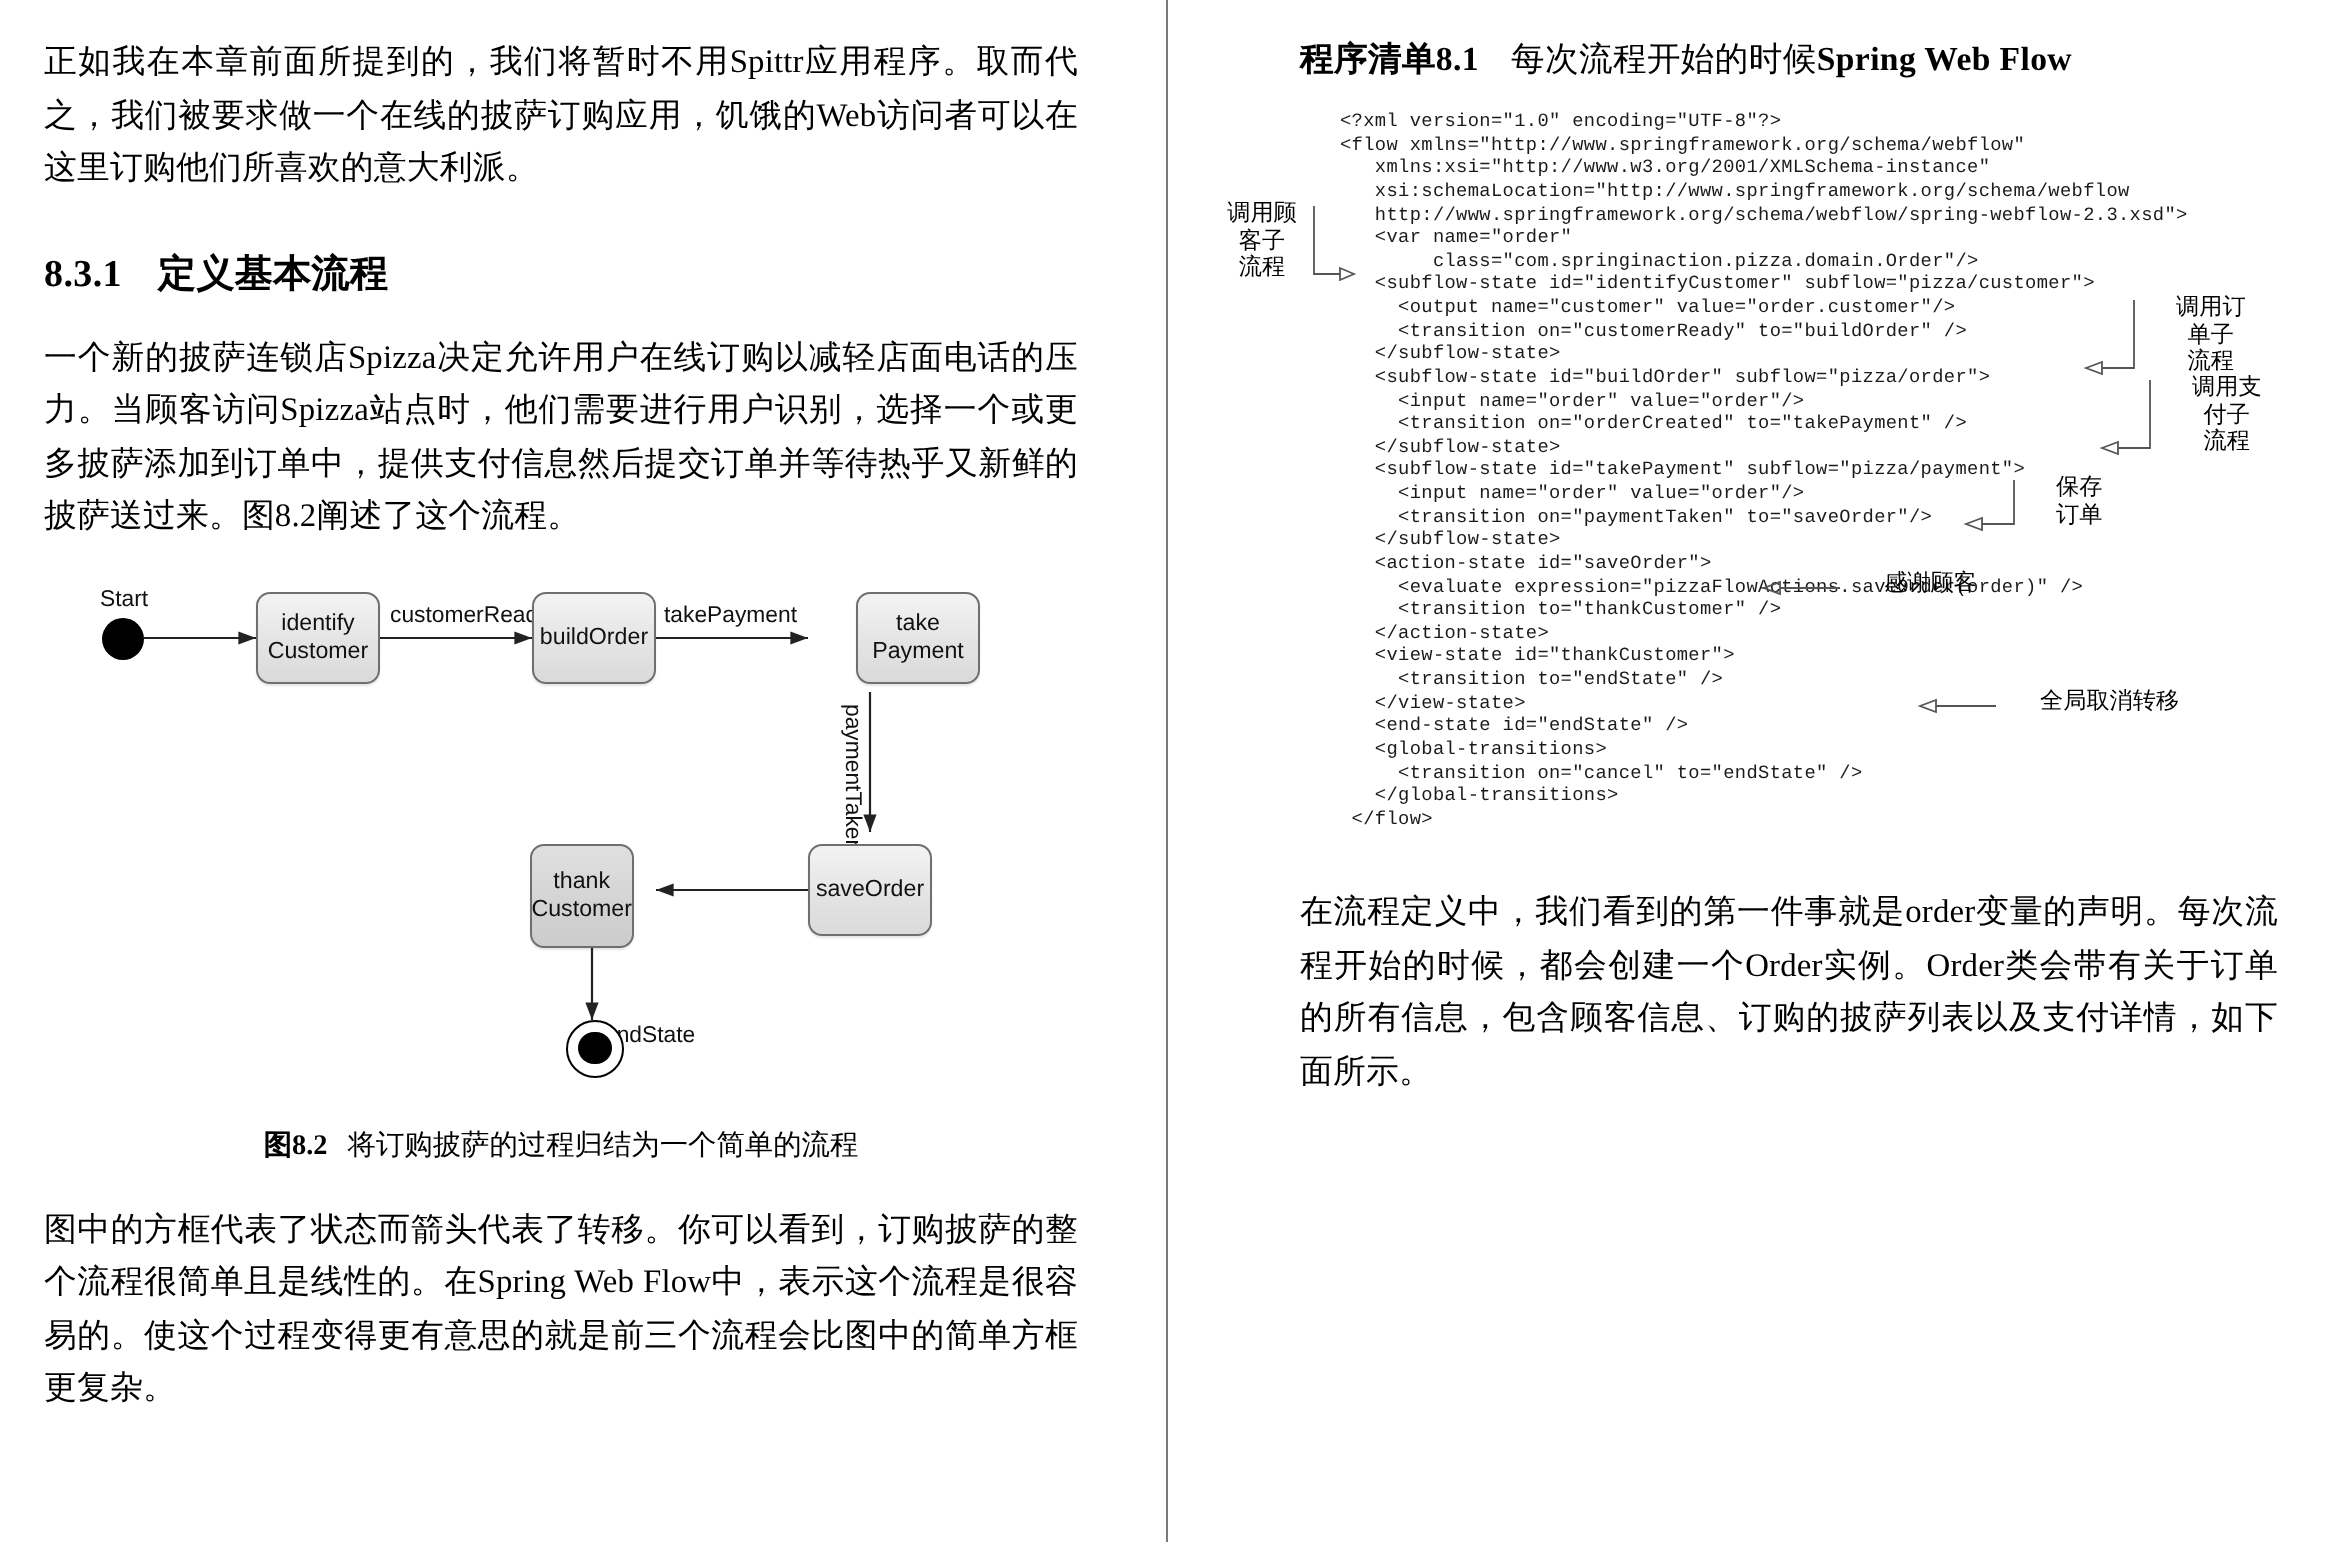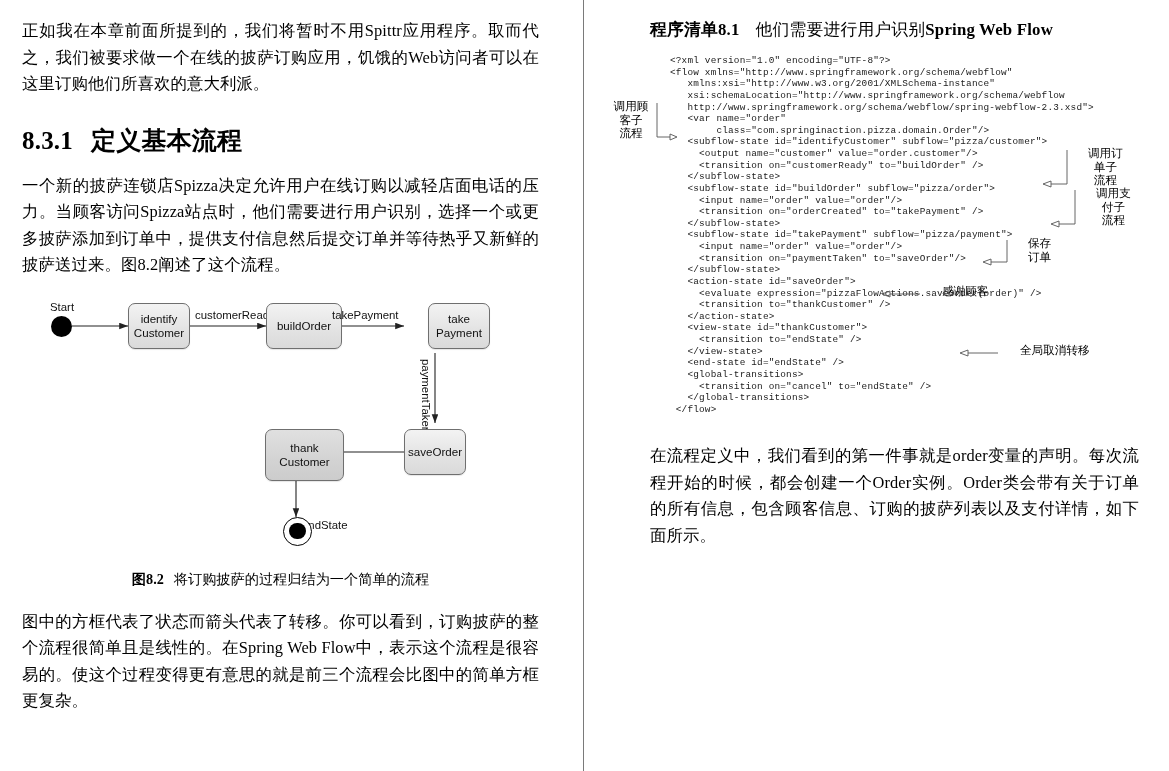--- a/index.html
+++ b/index.html
@@ -44,21 +44,21 @@
   p.body {
     font-size: 16.4px;
     line-height: 26.5px;
     margin: 0 0 16px 0;
     text-align: justify;
     text-justify: inter-ideograph;
     letter-spacing: 0.1px;
   }
 
   h3.section {
-    font-size: 25px;
+    font-size: 19px;
     font-weight: bold;
     margin: 26px 0 16px 0;
     letter-spacing: 0.2px;
   }
   h3.section .num { margin-right: 18px; }
 
   .listing-title {
     font-size: 16.8px;
     margin: 0 0 14px 0;
     letter-spacing: 0.2px;
@@ -197,38 +197,38 @@
       <div class="edge-label" style="left:18px; top:6px;">Start</div>
       <div class="start-dot" style="left:19px; top:21px; width:21px; height:21px;"></div>
 
       <div class="node" style="left:96px; top:8px; width:62px; height:46px;">
         <span style="white-space:pre-line;">identify
 Customer</span>
       </div>
 
       <div class="edge-label" style="left:163px; top:14px;">customerReady</div>
 
-      <div class="node" style="left:234px; top:8px; width:76px; height:46px;">
+      <div class="node" style="left:234px; top:8px; width:62px; height:46px;">
         <span style="white-space:pre-line;">buildOrder</span>
       </div>
 
       <div class="edge-label" style="left:300px; top:14px;">takePayment</div>
 
       <div class="node" style="left:372px; top:8px; width:62px; height:46px;margin-left:24px;">
         <span style="white-space:pre-line;">take
 Payment</span>
       </div>
 
       <div class="edge-label vert" style="left:400px; top:64px;">paymentTaken</div>
 
       <div class="node" style="left:372px; top:134px; width:62px; height:46px;">
         <span style="white-space:pre-line;">saveOrder</span>
       </div>
 
-      <div class="node" style="left:233px; top:134px; width:79px; height:52px; background:linear-gradient(to bottom,#e0e0e0 0%,#d3d3d3 60%,#cccccc 100%);">
+      <div class="node" style="left:233px; top:134px; width:52px; height:52px; background:linear-gradient(to bottom,#e0e0e0 0%,#d3d3d3 60%,#cccccc 100%);justify-content:flex-end;">
         <span style="white-space:pre-line;">thank
 Customer</span>
       </div>
 
       <div class="edge-label" style="left:270px; top:224px;">endState</div>
       <div class="end-dot" style="left:251px; top:222px; width:27px; height:27px;">
           <i></i>
         </div>
     </div>
 
@@ -238,21 +238,21 @@
 
     <p class="body">图中的方框代表了状态而箭头代表了转移。你可以看到，订购披萨的整个流程很简单且是线性的。在Spring Web Flow中，表示这个流程是很容易的。使这个过程变得更有意思的就是前三个流程会比图中的简单方框更复杂。</p>
 
   </div>
 
   <div class="divider"></div>
 
   <div class="col col-right">
 
     <div class="listing-title">
-      <span class="lnum">程序清单8.1</span><span class="ltext"><span>他们需要进行用户识别</span><b>Spring Web Flow</b></span>
+      <span class="lnum">程序清单8.1</span><span class="ltext"><span>每次流程开始的时候</span><b>Spring Web Flow</b></span>
     </div>
 
     <div style="position:relative; margin-left:20px;">
 
       <pre class="codeblock">&lt;?xml version="1.0" encoding="UTF-8"?&gt;
 &lt;flow xmlns="http://www.springframework.org/schema/webflow"
    xmlns:xsi="http://www.w3.org/2001/XMLSchema-instance"
    xsi:schemaLocation="http://www.springframework.org/schema/webflow
    http://www.springframework.org/schema/webflow/spring-webflow-2.3.xsd"&gt;
    &lt;var name="order"

